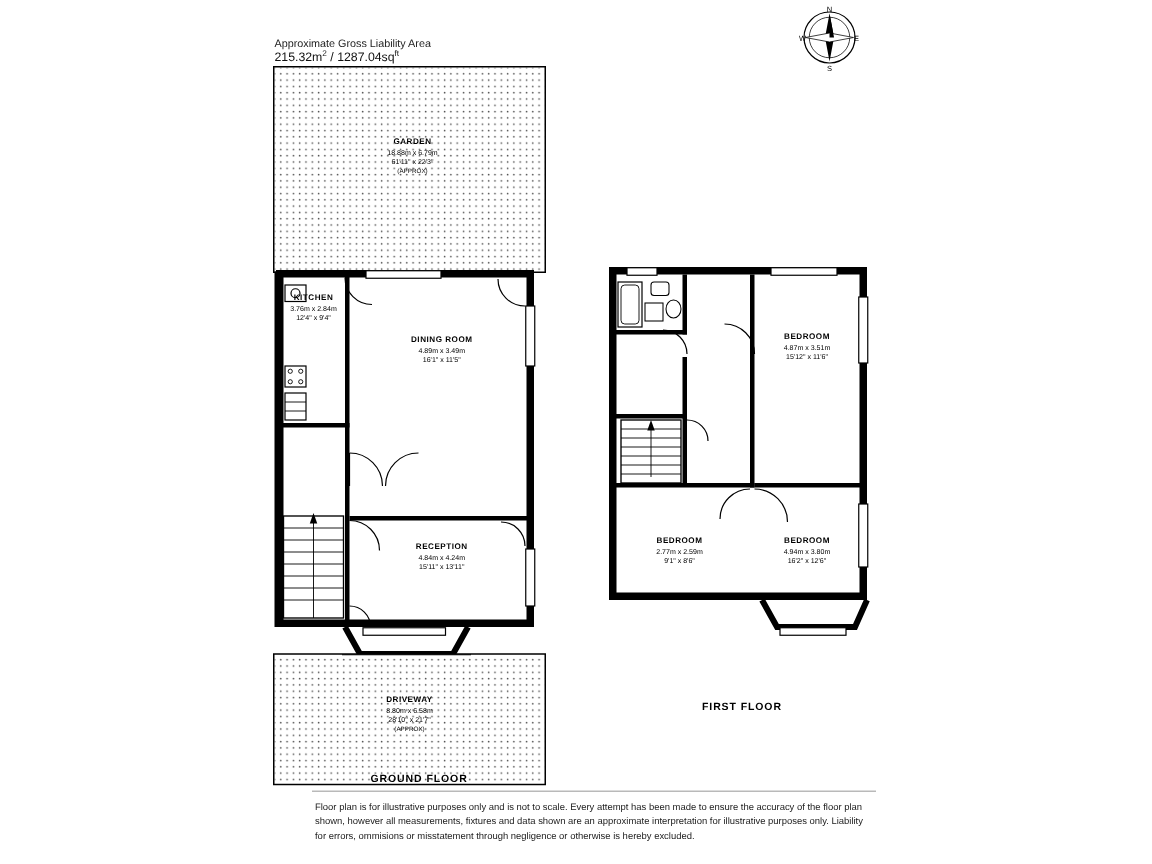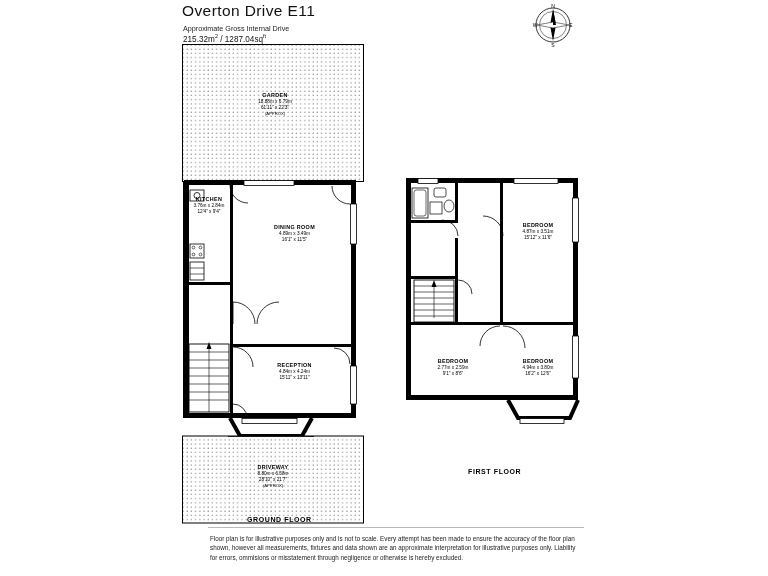--- a/index.html
+++ b/index.html
@@ -111,22 +111,21 @@
   }
 
   svg { display: block; }
   .stroke { fill: none; stroke: #000; }
 </style>
 </head>
 <body>
 
 <div class="page">
 
-  <div class="title">Overton Drive E11</div>
-  <div class="subtitle">Approximate Gross Internal Drive</div>
+  <div class="subtitle">Approximate Gross Liability Area</div>
   <div class="areas">
     <span>215.32m</span><sup>2</sup>
     <span>/</span>
     <span>1287.04sq</span><sup>ft</sup>
   </div>
 
   <div class="compass">
     <svg width="46" height="46" viewBox="0 0 46 46">
       <circle cx="23" cy="23" r="17" class="stroke" stroke-width="0.8"></circle>
       <circle cx="23" cy="23" r="13.5" class="stroke" stroke-width="0.5"></circle>

